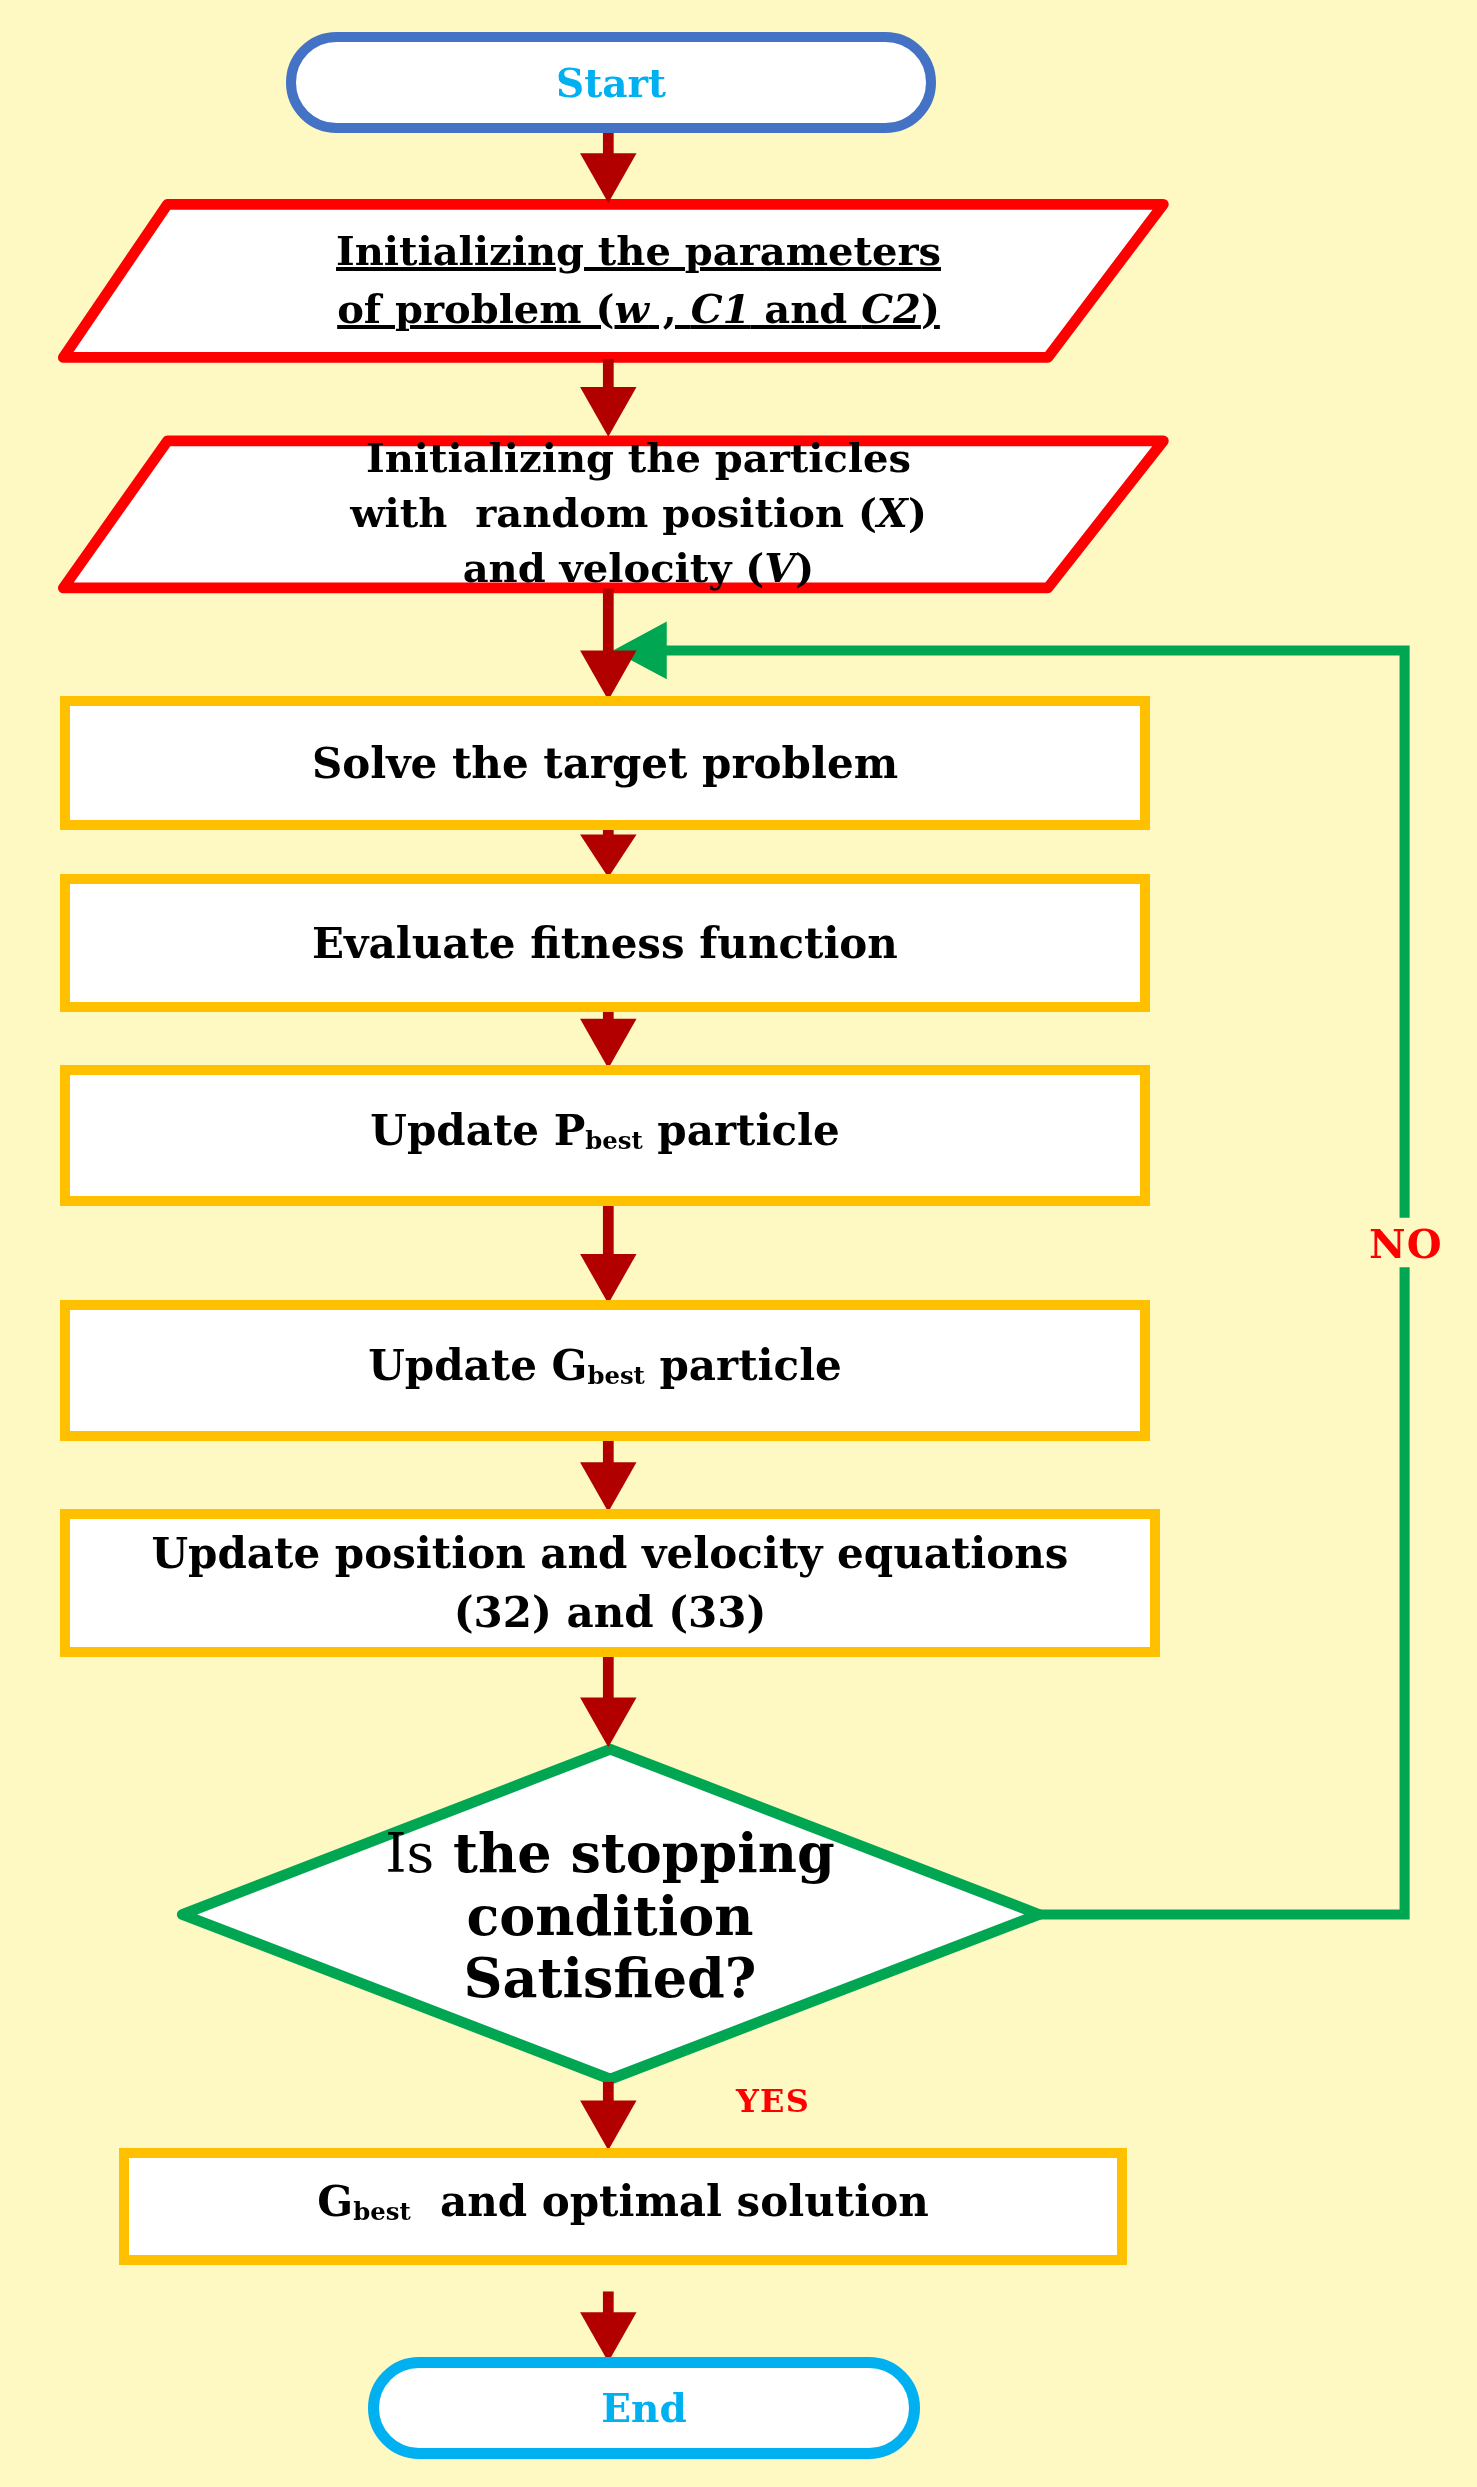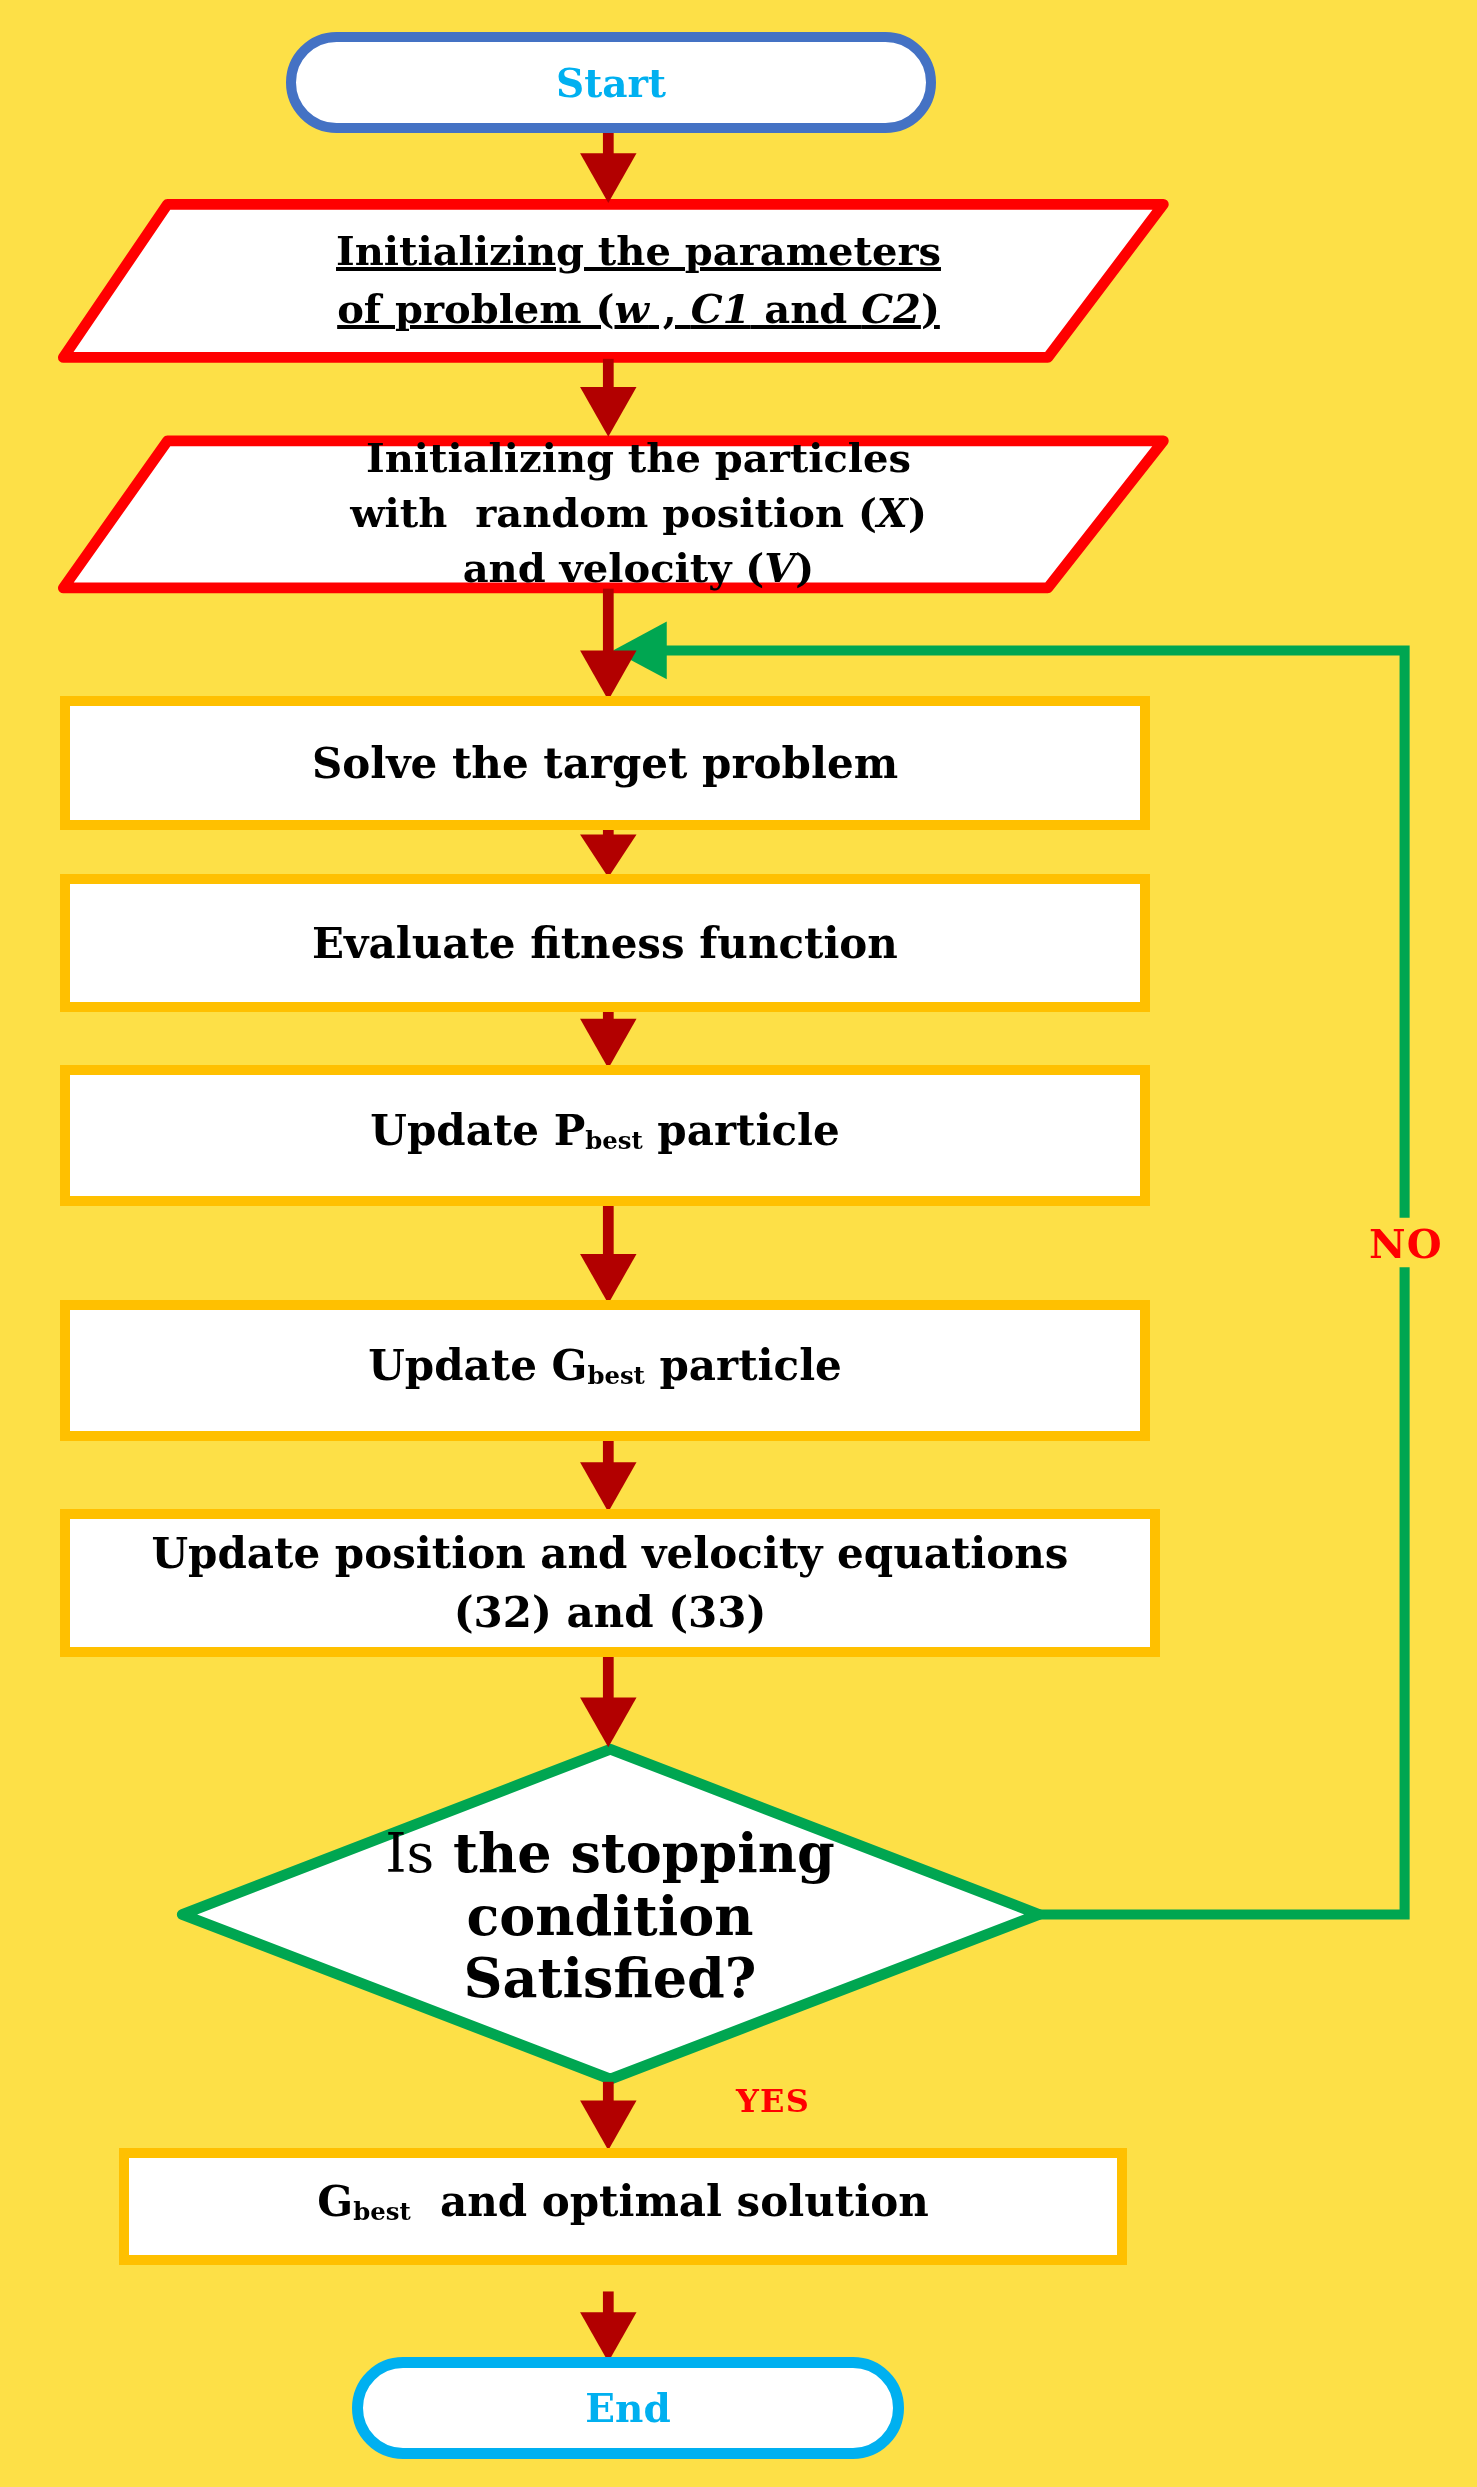--- a/index.html
+++ b/index.html
@@ -1,19 +1,19 @@
 <!DOCTYPE html>
 <html style="font-size:10.8px"><head>
 <meta charset="utf-8">
 <style>
   html,body { margin:0; padding:0; background:#ffffff; }
   #canvas {
     position:relative;
     width:1478px; height:2487px;
-    background:#fde047;
+    background:#fef9c3;
     font-family:"DejaVu Serif","Liberation Serif",serif;
     color:#000;
   }
   #connector-layer { position:absolute; left:0; top:0; }
   .green-line  { fill:none; stroke:#00A651; stroke-width:15; }
   .green-fill  { fill:#00A651; }
   .green-shape { fill:#ffffff; stroke:#00A651; stroke-width:16; stroke-linejoin:round; }
   .red-shape   { fill:#ffffff; stroke:#FF0000; stroke-width:16; stroke-linejoin:round; }
   .arrow-shaft { stroke:#B20000; stroke-width:16; }
   .arrow-head  { fill:#B20000; }
@@ -146,18 +146,18 @@
     <span>YES</span>
   </div>
   <div id="no-label" class="edge-label" style="left:1352px; top:1218px; width:108px; height:50px;">
     <span>NO</span>
   </div>
 
   <div class="node process" style="left:119px; top:2148px; width:1008px; height:117px;">
     <div><span>G</span><span class="sub">best</span><span>  and optimal solution</span></div>
   </div>
 
-  <div class="node terminator-end" style="left:352px; top:2357px; width:552px; height:102px;">
+  <div class="node terminator-end" style="left:368px; top:2357px; width:552px; height:102px;">
     <div>End</div>
   </div>
 
 </div>
 
 
 </body></html>

